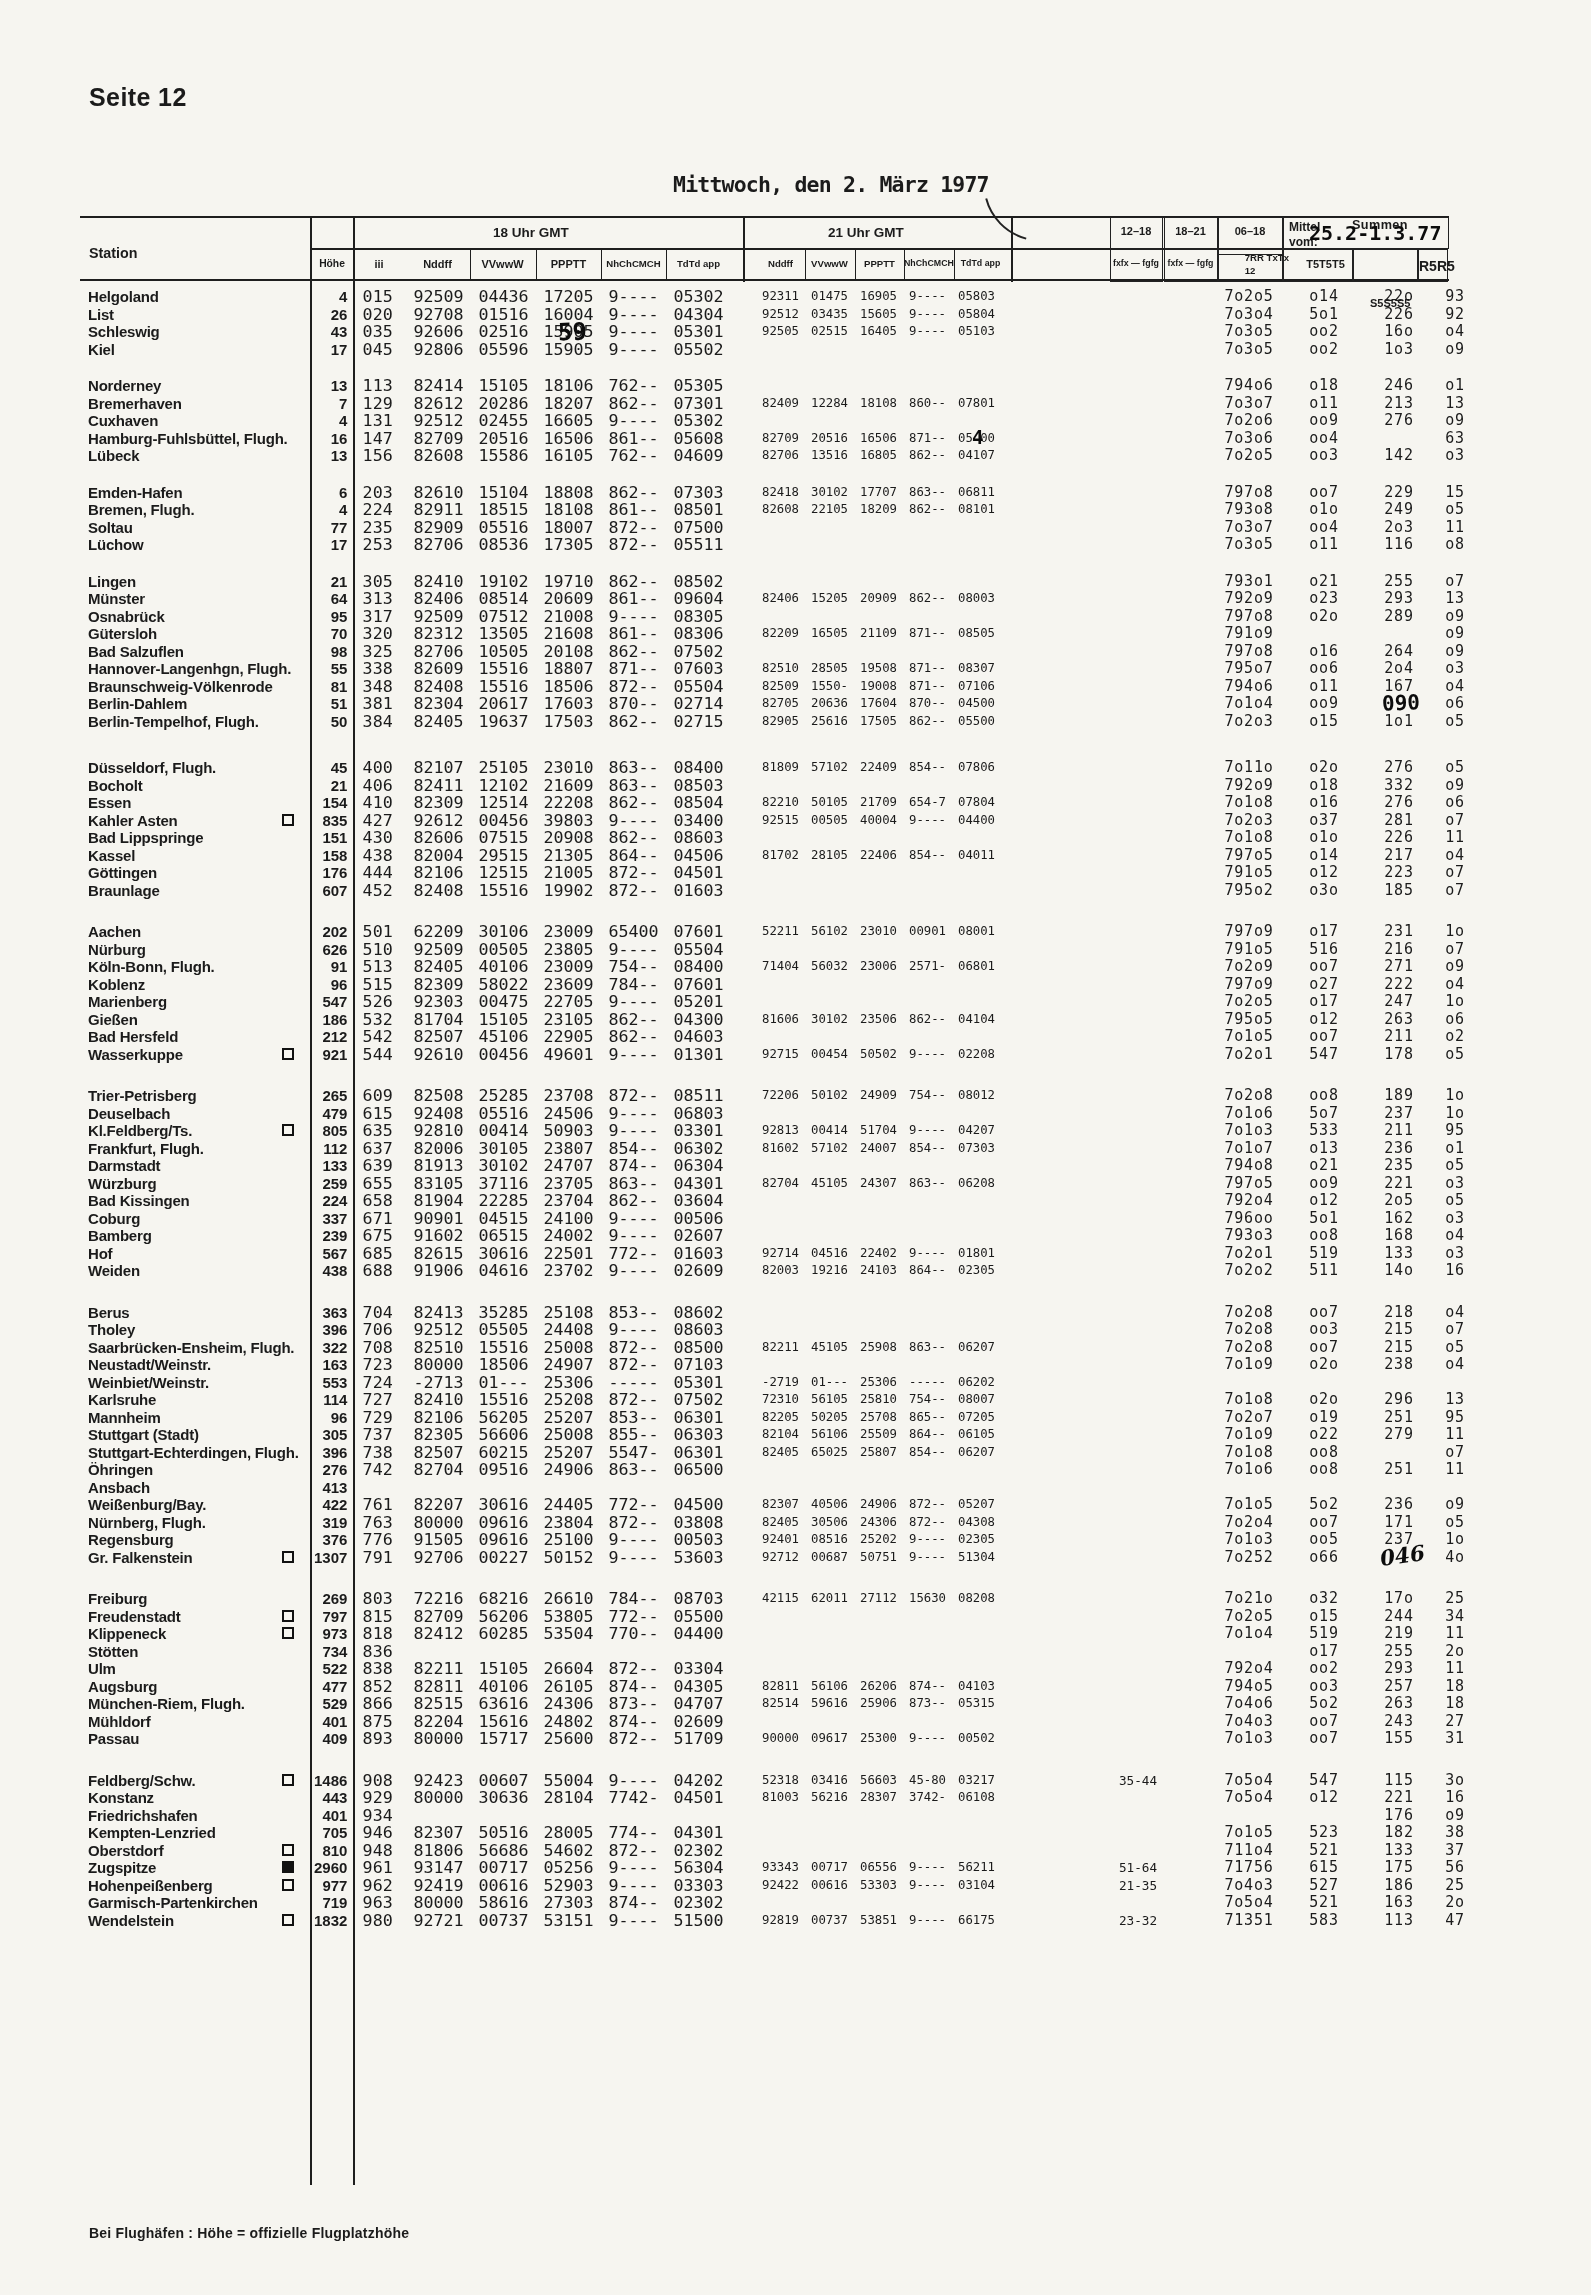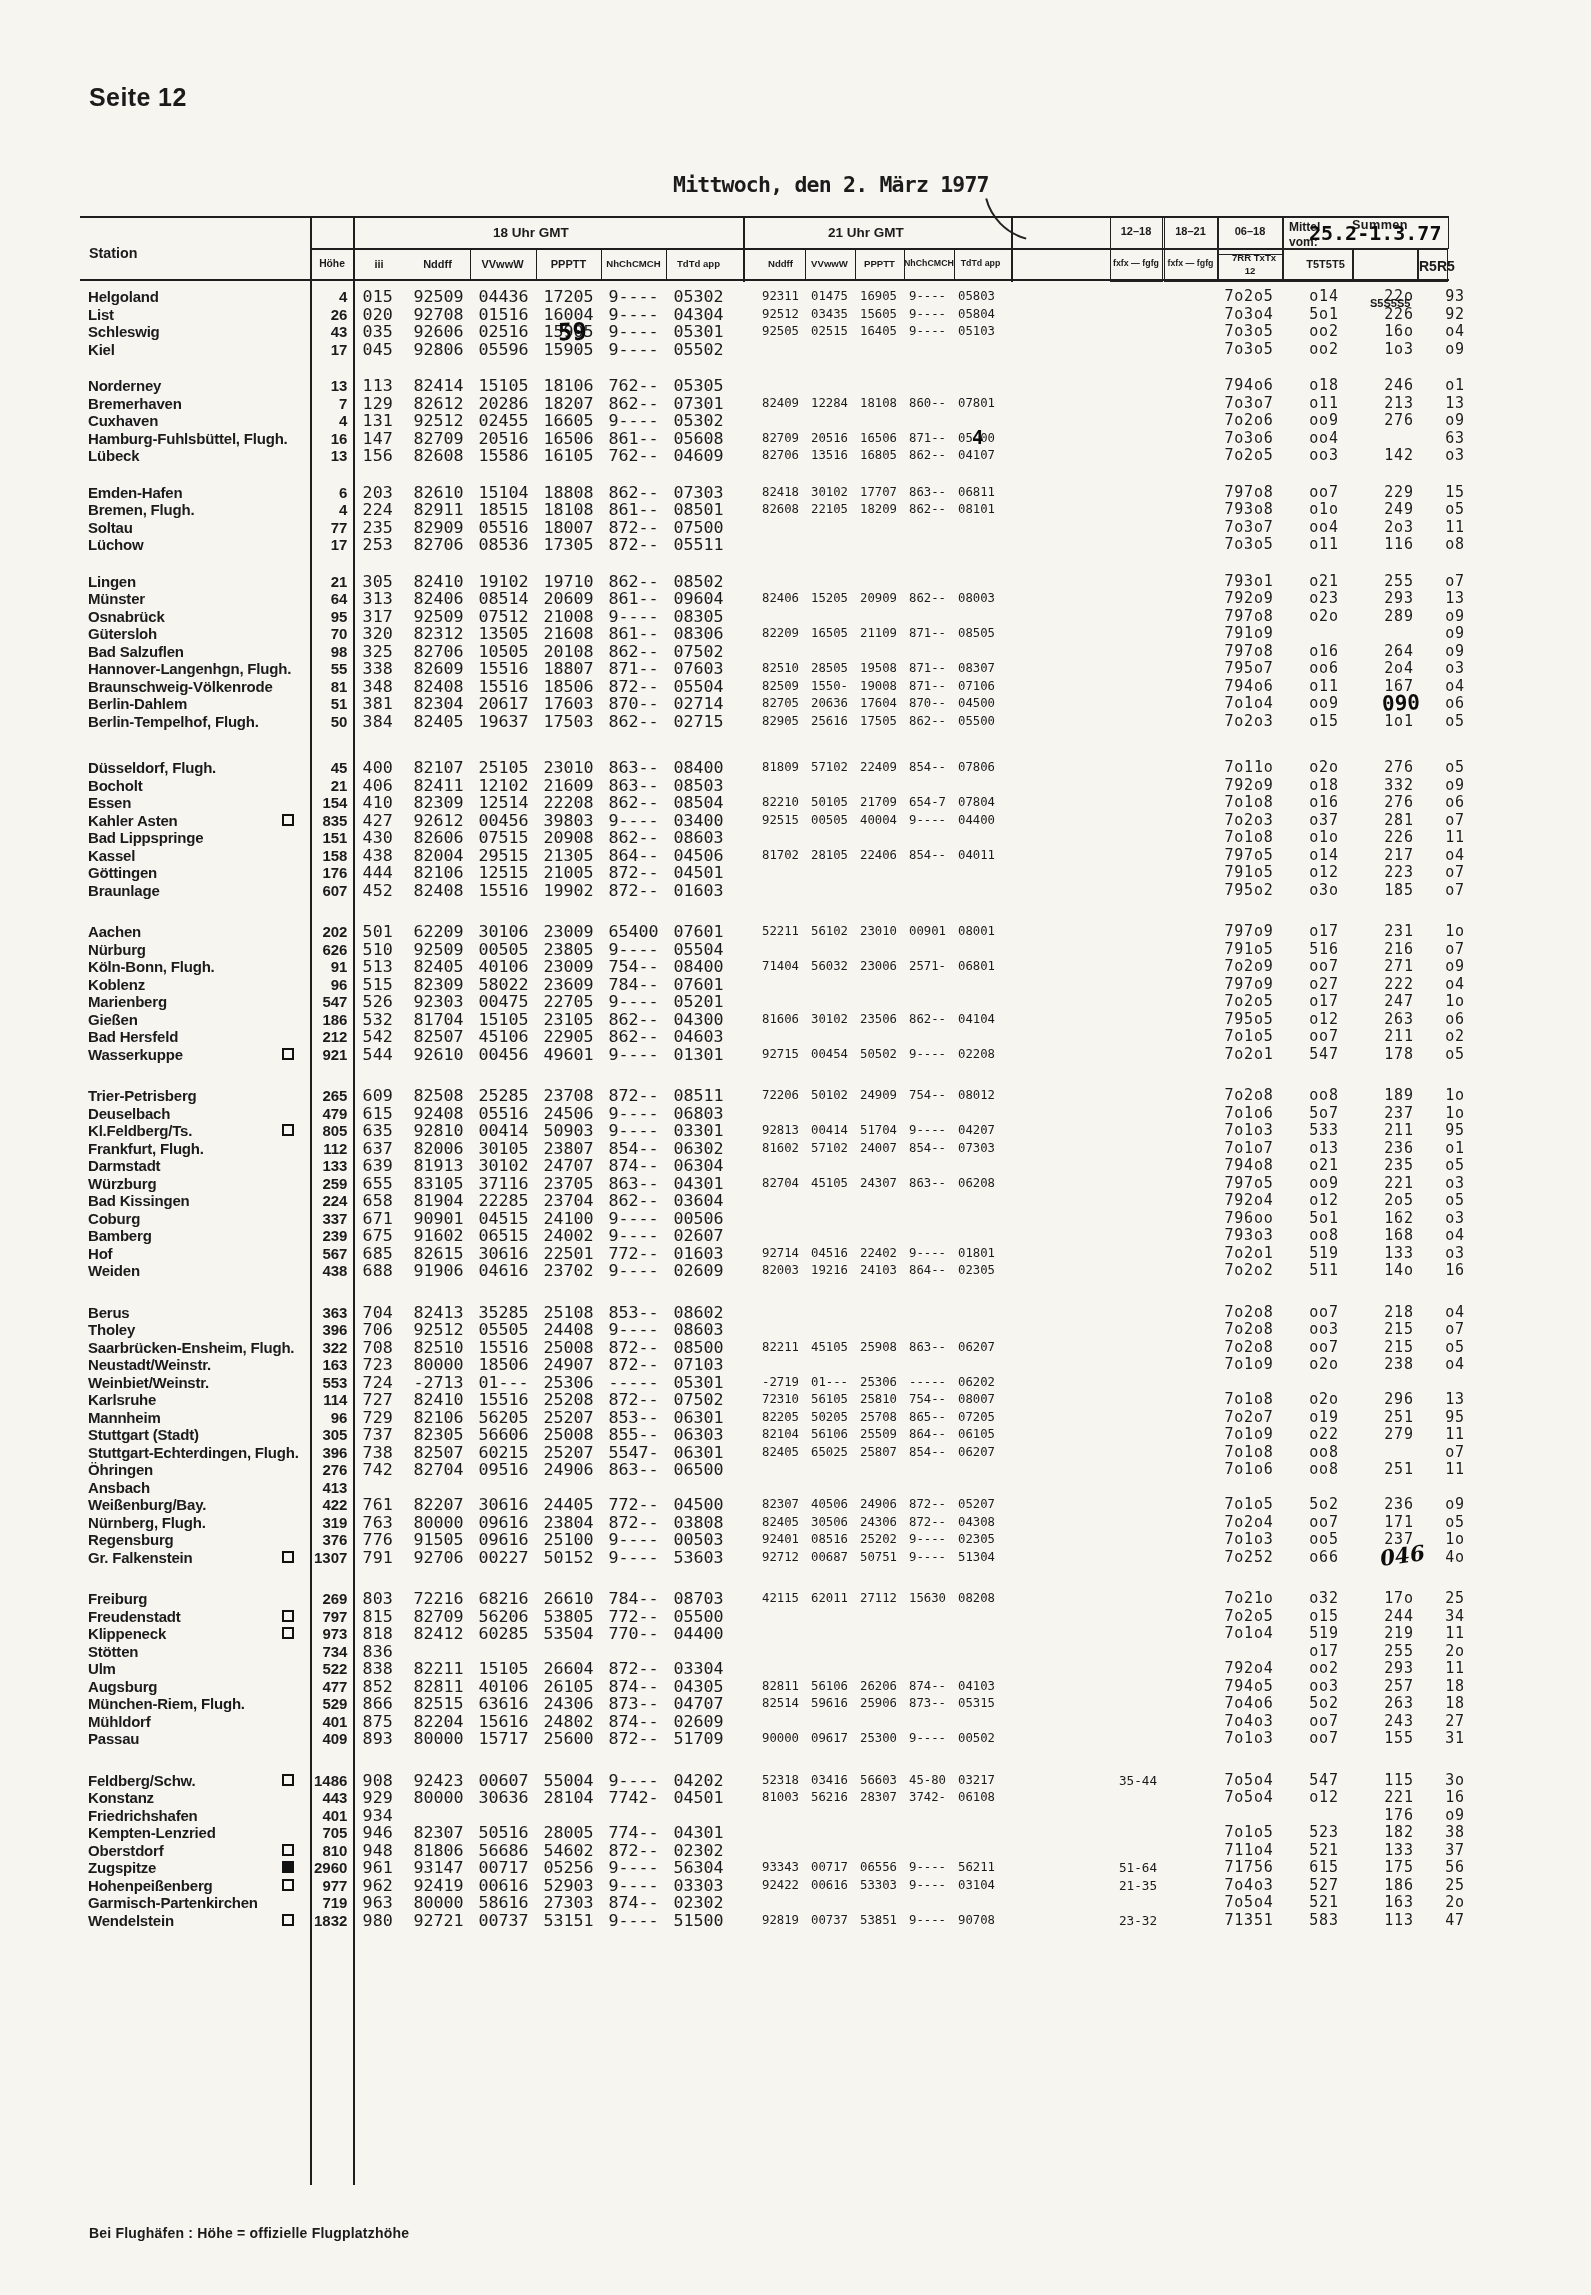--- a/index.html
+++ b/index.html
@@ -104,21 +104,21 @@
 <div id="mittel1">Mittel</div>
 <div id="mittel2">vom:</div>
 <div id="summen">Summen</div>
 <div class="box" style="left:1110px;top:249px;width:53px;height:33px;">
   <div class="hdr-sub" style="left:0;top:8px;width:50px;font-size:8.8px;">fxfx — fgfg</div>
   </div>
 <div class="box" style="left:1164px;top:249px;width:54px;height:33px;">
   <div class="hdr-sub" style="left:0;top:8px;width:51px;font-size:8.8px;">fxfx — fgfg</div>
   </div>
 <div class="box" style="left:1218px;top:249px;width:65px;height:33px;">
-  <div class="hdr-sub" style="left:0;top:2.4px;width:70px;font-size:9.6px;">7RR TxTx</div>
+  <div class="hdr-sub" style="left:0;top:2.4px;width:70px;font-size:9.6px;text-align:right;">7RR TxTx</div>
   <div class="hdr-sub" style="left:0;top:15px;width:62px;font-size:9.6px;">12</div>
   </div>
 <div class="box" style="left:1283px;top:249px;width:70px;height:33px;">
   <div class="hdr-sub" style="left:8px;top:8px;width:67px;">T5T5T5</div>
   </div>
 <div class="box" style="left:1353px;top:249px;width:65px;height:33px;">
   <div class="hdr-sub" style="left:16px;top:8px;width:40px;margin-top:39px;">S5S5S5</div>
   </div>
 <div class="box" style="left:1418px;top:249px;width:30px;height:33px;">
   <div class="hdr-sub" style="left:0;top:8px;width:27px;font-size:14px;">R5R5</div>
@@ -2108,21 +2108,21 @@
       <div class="c a">92721</div>
       <div class="c a">00737</div>
       <div class="c a">53151</div>
       <div class="c a">9----</div>
       <div class="c a">51500</div>
       <div class="c gapb"></div>
       <div class="c b">92819</div>
       <div class="c b">00737</div>
       <div class="c b">53851</div>
       <div class="c b">9----</div>
-      <div class="c b">90708</div>
+      <div class="c b">66175</div>
       <div class="c gapg"></div>
       <div class="c gu">23-32</div>
       <div class="c gu2"></div>
       <div class="c rr">71351</div>
       <div class="c tt">583</div>
       <div class="c ss">113</div>
       <div class="c rx">47</div>
     </div>
   </div>
 

